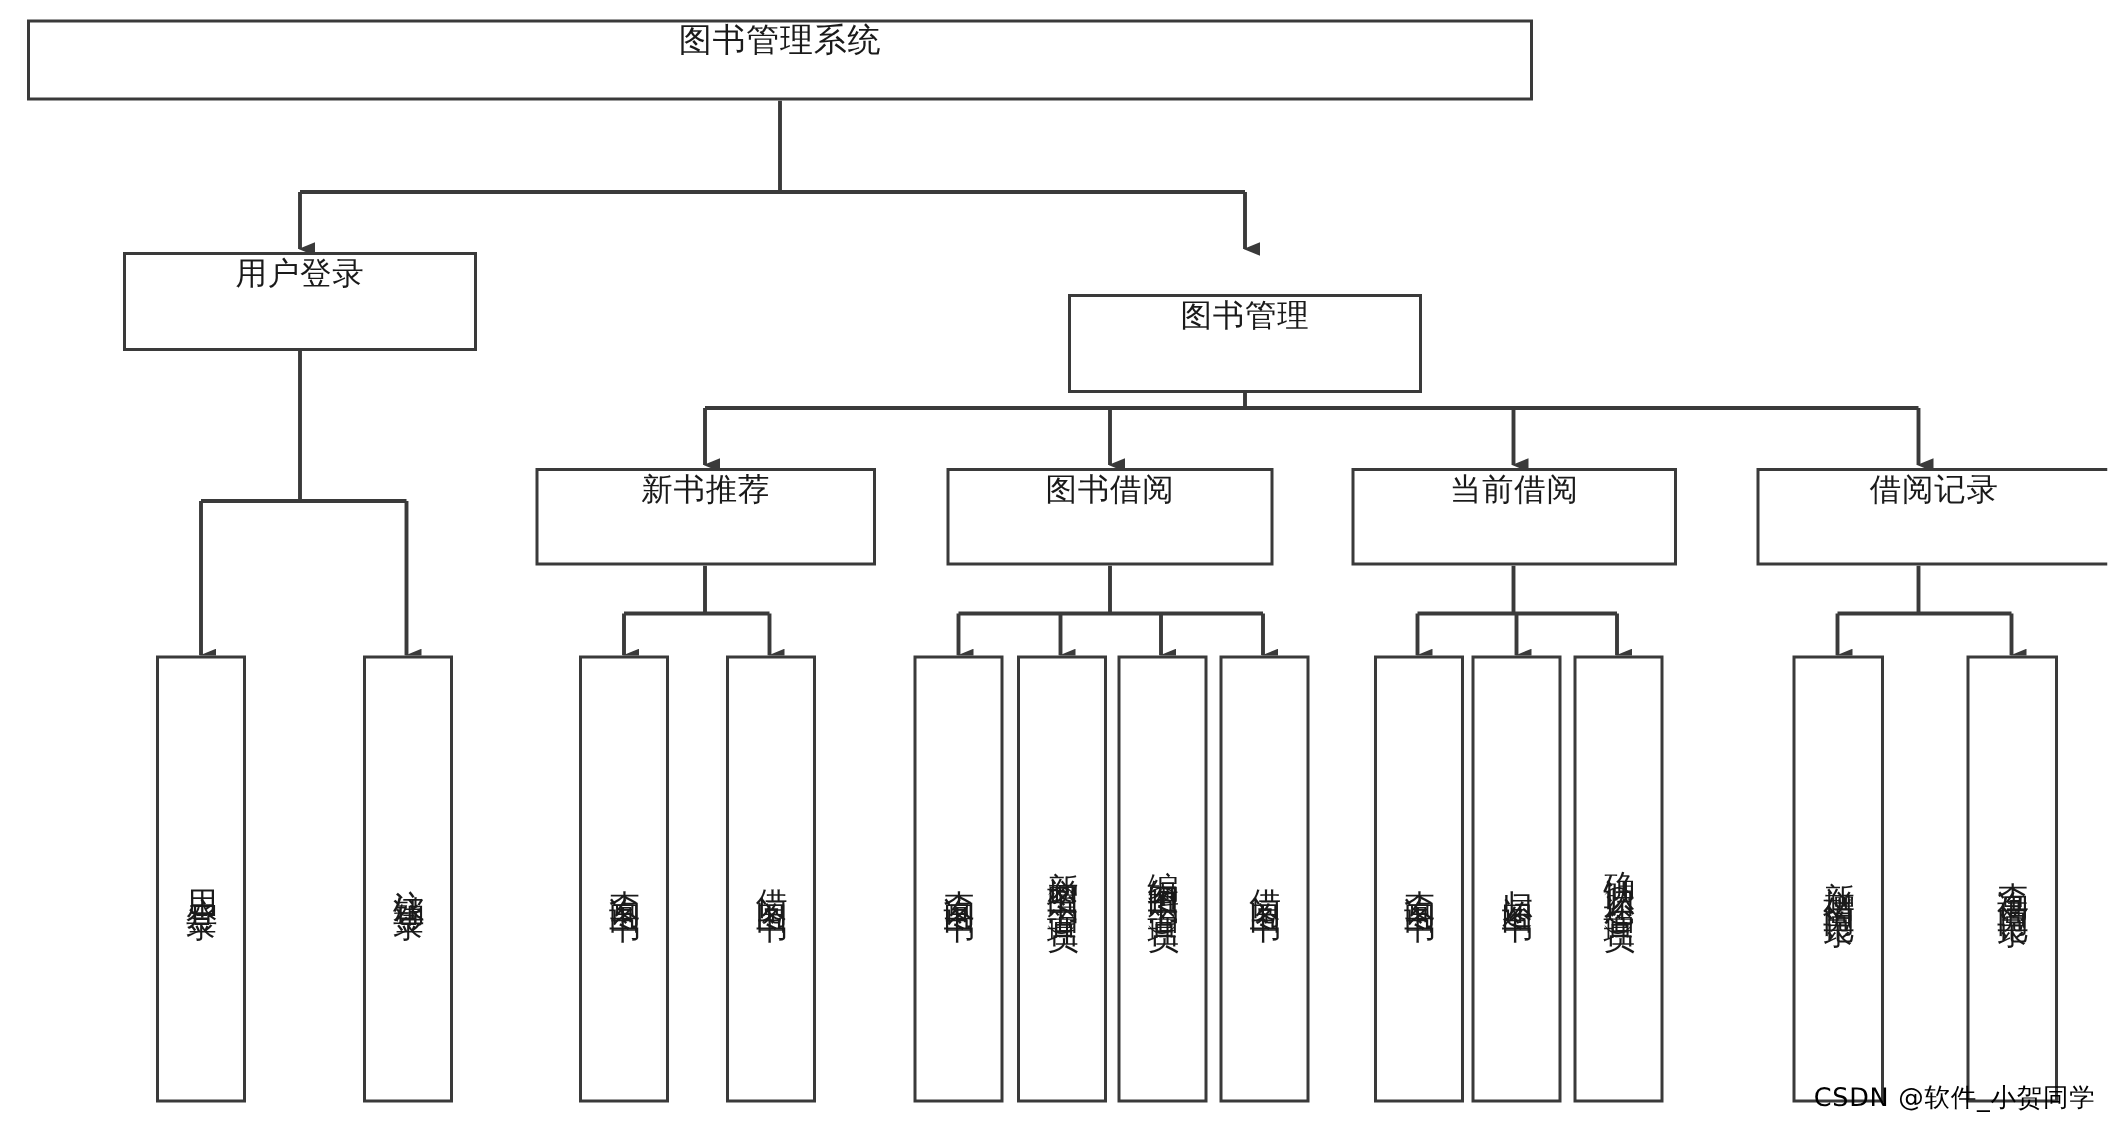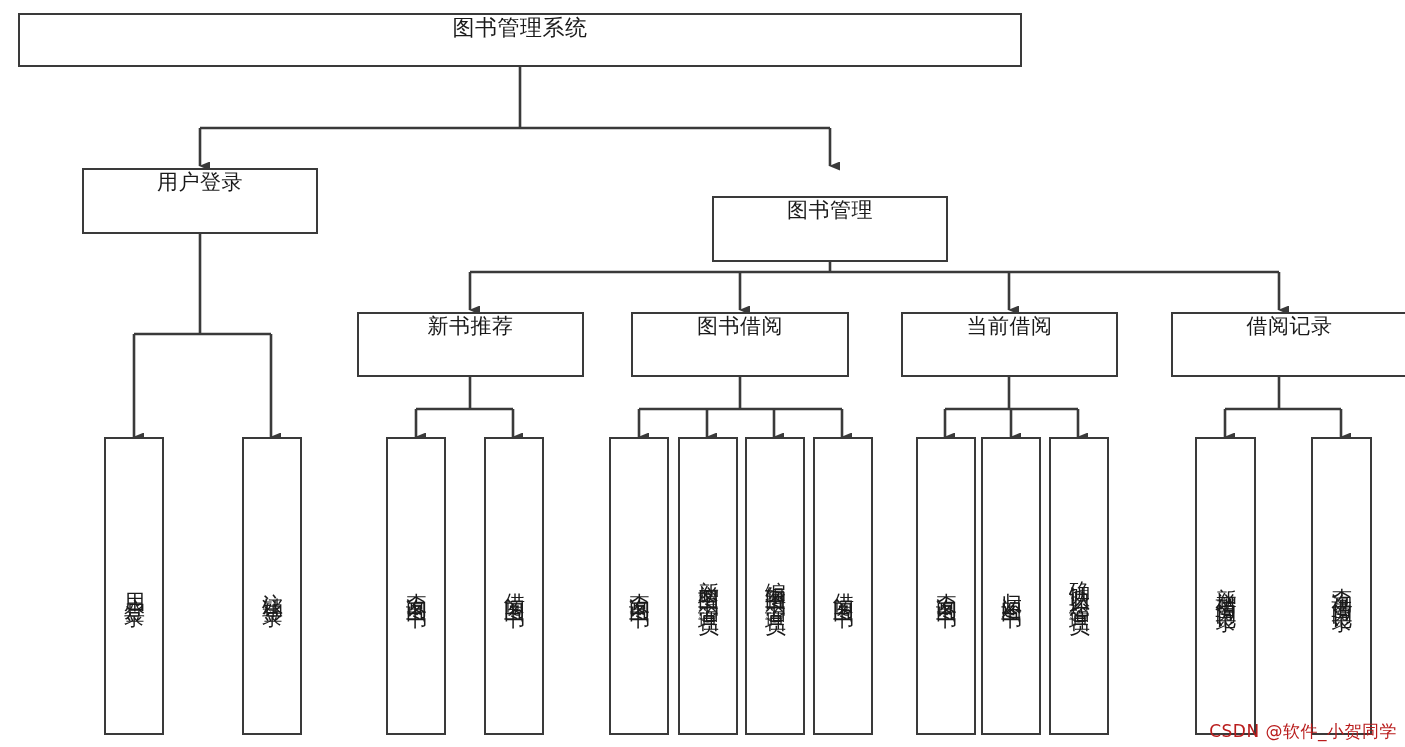--- a/index.html
+++ b/index.html
@@ -60,21 +60,21 @@
     font-size: 21px;
     letter-spacing: 5px;
     line-height: 1;
     white-space: nowrap;
   }
   .watermark {
     position: absolute;
     right: 8px;
     bottom: 4px;
     font-size: 17px;
-    color: #b91c1c;
+    color: #000000;
     letter-spacing: 0.5px;
     white-space: nowrap;
     user-select: none;
   }
 </style>
 </head>
 <body>
 
 <div id="canvas">
 

